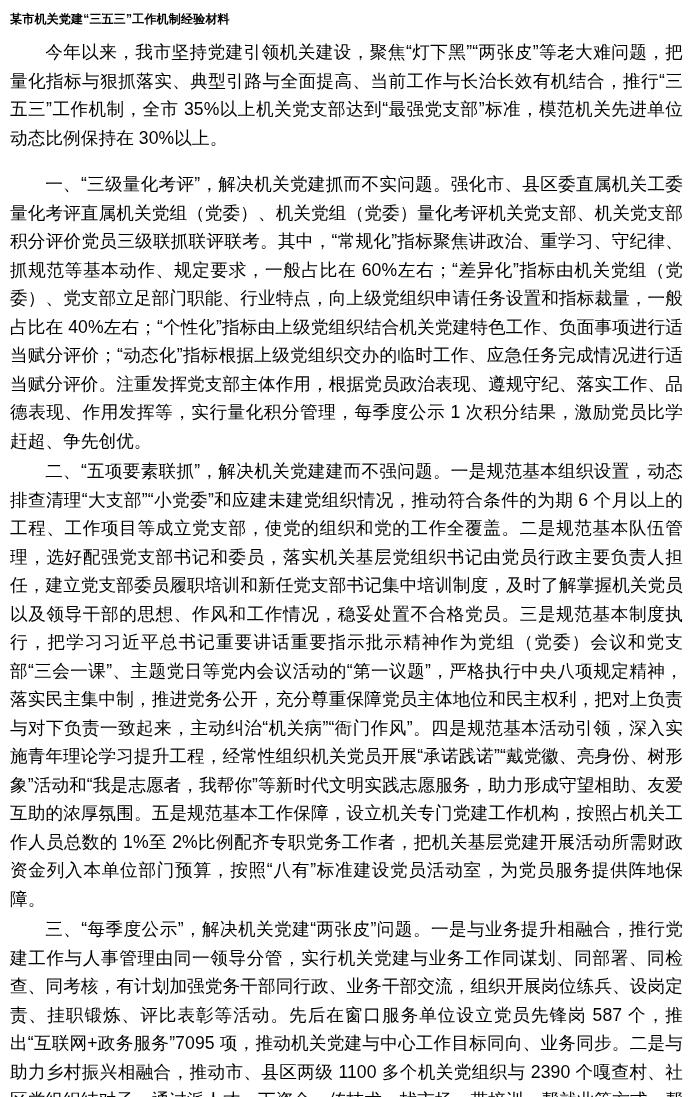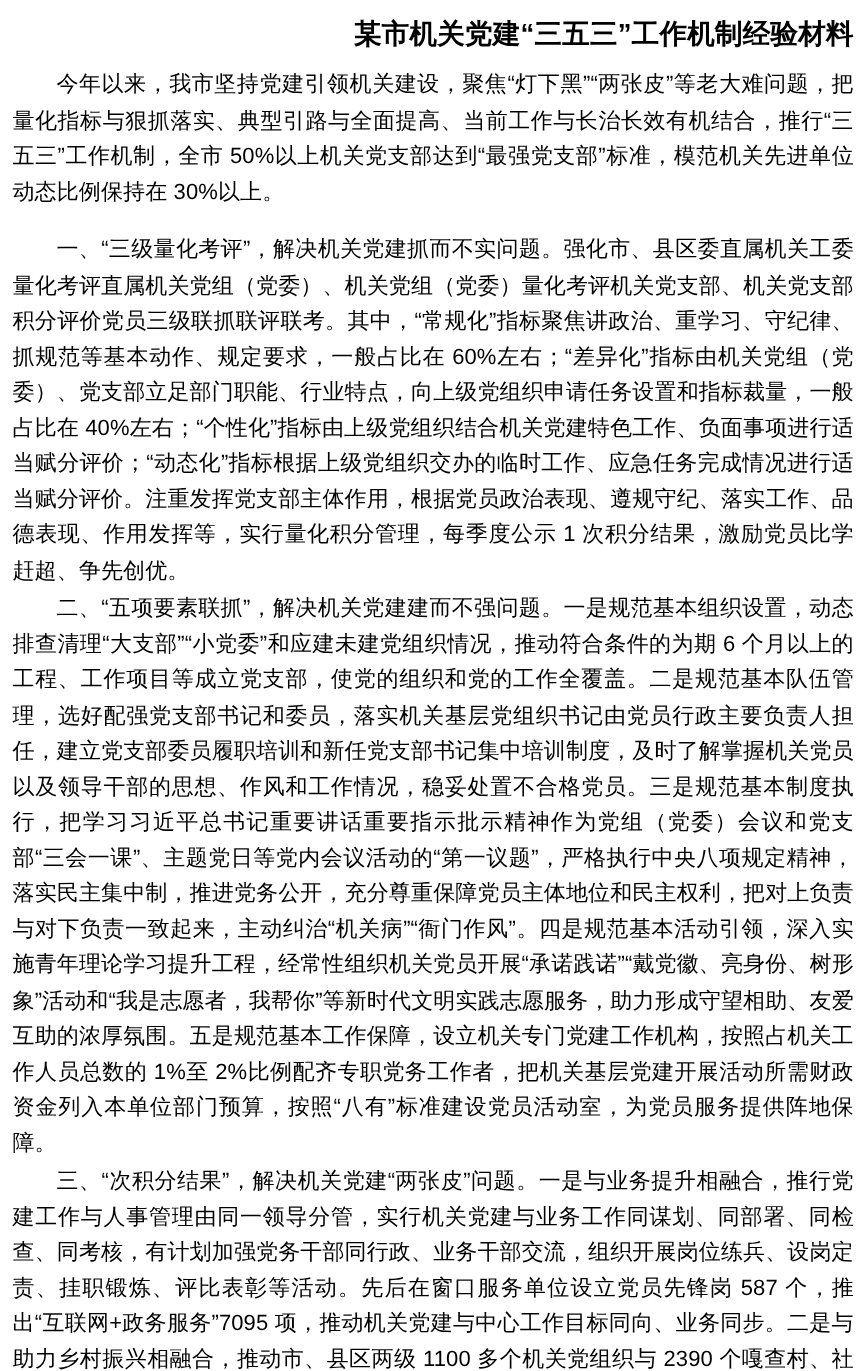--- a/index.html
+++ b/index.html
@@ -12,22 +12,22 @@
     min-height: 1097px;
     font-family: "Liberation Sans", sans-serif;
     color: #000000;
   }
   .page {
     width: 693px;
     box-sizing: border-box;
     padding: 8px 10px 10px 10px;
   }
   .doc-title {
-    text-align: right;
-    font-size: 22px;
+    text-align: left;
+    font-size: 12px;
     font-weight: bold;
     line-height: 1.5;
     margin: 2px 0 10px 0;
     letter-spacing: 0.2px;
   }
   .para {
     font-size: 17.6px;
     line-height: 1.62;
     text-align: justify;
     text-justify: inter-ideograph;
@@ -45,21 +45,21 @@
     font-weight: normal;
   }
 </style>
 </head>
 <body>
 
 <div class="page">
 
   <div class="doc-title">某市机关党建“三五三”工作机制经验材料</div>
 
-  <p class="para">今年以来，我市坚持党建引领机关建设，聚焦“灯下黑”“两张皮”等老大难问题，把量化指标与狠抓落实、典型引路与全面提高、当前工作与长治长效有机结合，推行“三五三”工作机制，全市 50%以上机关党支部达到“最强党支部”标准，模范机关先进单位动态比例保持在 30%以上。</p>
+  <p class="para">今年以来，我市坚持党建引领机关建设，聚焦“灯下黑”“两张皮”等老大难问题，把量化指标与狠抓落实、典型引路与全面提高、当前工作与长治长效有机结合，推行“三五三”工作机制，全市 35%以上机关党支部达到“最强党支部”标准，模范机关先进单位动态比例保持在 30%以上。</p>
 
   <p class="para spaced-before"><span class="bold">一、“三级量化考评”</span>，解决机关党建抓而不实问题。强化市、县区委直属机关工委量化考评直属机关党组（党委）、机关党组（党委）量化考评机关党支部、机关党支部积分评价党员三级联抓联评联考。其中，“常规化”指标聚焦讲政治、重学习、守纪律、抓规范等基本动作、规定要求，一般占比在 60%左右；“差异化”指标由机关党组（党委）、党支部立足部门职能、行业特点，向上级党组织申请任务设置和指标裁量，一般占比在 40%左右；“个性化”指标由上级党组织结合机关党建特色工作、负面事项进行适当赋分评价；“动态化”指标根据上级党组织交办的临时工作、应急任务完成情况进行适当赋分评价。注重发挥党支部主体作用，根据党员政治表现、遵规守纪、落实工作、品德表现、作用发挥等，实行量化积分管理，每季度公示 1 次积分结果，激励党员比学赶超、争先创优。</p>
 
   <p class="para"><span class="bold">二、“五项要素联抓”</span>，解决机关党建建而不强问题。一是规范基本组织设置，动态排查清理“大支部”“小党委”和应建未建党组织情况，推动符合条件的为期 6 个月以上的工程、工作项目等成立党支部，使党的组织和党的工作全覆盖。二是规范基本队伍管理，选好配强党支部书记和委员，落实机关基层党组织书记由党员行政主要负责人担任，建立党支部委员履职培训和新任党支部书记集中培训制度，及时了解掌握机关党员以及领导干部的思想、作风和工作情况，稳妥处置不合格党员。三是规范基本制度执行，把学习习近平总书记重要讲话重要指示批示精神作为党组（党委）会议和党支部“三会一课”、主题党日等党内会议活动的“第一议题”，严格执行中央八项规定精神，落实民主集中制，推进党务公开，充分尊重保障党员主体地位和民主权利，把对上负责与对下负责一致起来，主动纠治“机关病”“衙门作风”。四是规范基本活动引领，深入实施青年理论学习提升工程，经常性组织机关党员开展“承诺践诺”“戴党徽、亮身份、树形象”活动和“我是志愿者，我帮你”等新时代文明实践志愿服务，助力形成守望相助、友爱互助的浓厚氛围。五是规范基本工作保障，设立机关专门党建工作机构，按照占机关工作人员总数的 1%至 2%比例配齐专职党务工作者，把机关基层党建开展活动所需财政资金列入本单位部门预算，按照“八有”标准建设党员活动室，为党员服务提供阵地保障。</p>
 
-  <p class="para tight"><span class="bold">三、“次积分结果”</span>，解决机关党建“两张皮”问题。一是与业务提升相融合，推行党建工作与人事管理由同一领导分管，实行机关党建与业务工作同谋划、同部署、同检查、同考核，有计划加强党务干部同行政、业务干部交流，组织开展岗位练兵、设岗定责、挂职锻炼、评比表彰等活动。先后在窗口服务单位设立党员先锋岗 587 个，推出“互联网+政务服务”7095 项，推动机关党建与中心工作目标同向、业务同步。二是与助力乡村振兴相融合，推动市、县区两级 1100 多个机关党组织与 2390 个嘎查村、社区党组织结对子，通过派人才、下资金、传技术、找市场、带培训、帮就业等方式，帮助嘎查村党组织</p>
+  <p class="para tight"><span class="bold">三、“每季度公示”</span>，解决机关党建“两张皮”问题。一是与业务提升相融合，推行党建工作与人事管理由同一领导分管，实行机关党建与业务工作同谋划、同部署、同检查、同考核，有计划加强党务干部同行政、业务干部交流，组织开展岗位练兵、设岗定责、挂职锻炼、评比表彰等活动。先后在窗口服务单位设立党员先锋岗 587 个，推出“互联网+政务服务”7095 项，推动机关党建与中心工作目标同向、业务同步。二是与助力乡村振兴相融合，推动市、县区两级 1100 多个机关党组织与 2390 个嘎查村、社区党组织结对子，通过派人才、下资金、传技术、找市场、带培训、帮就业等方式，帮助嘎查村党组织</p>
 
 </div>
 
 </body></html>

